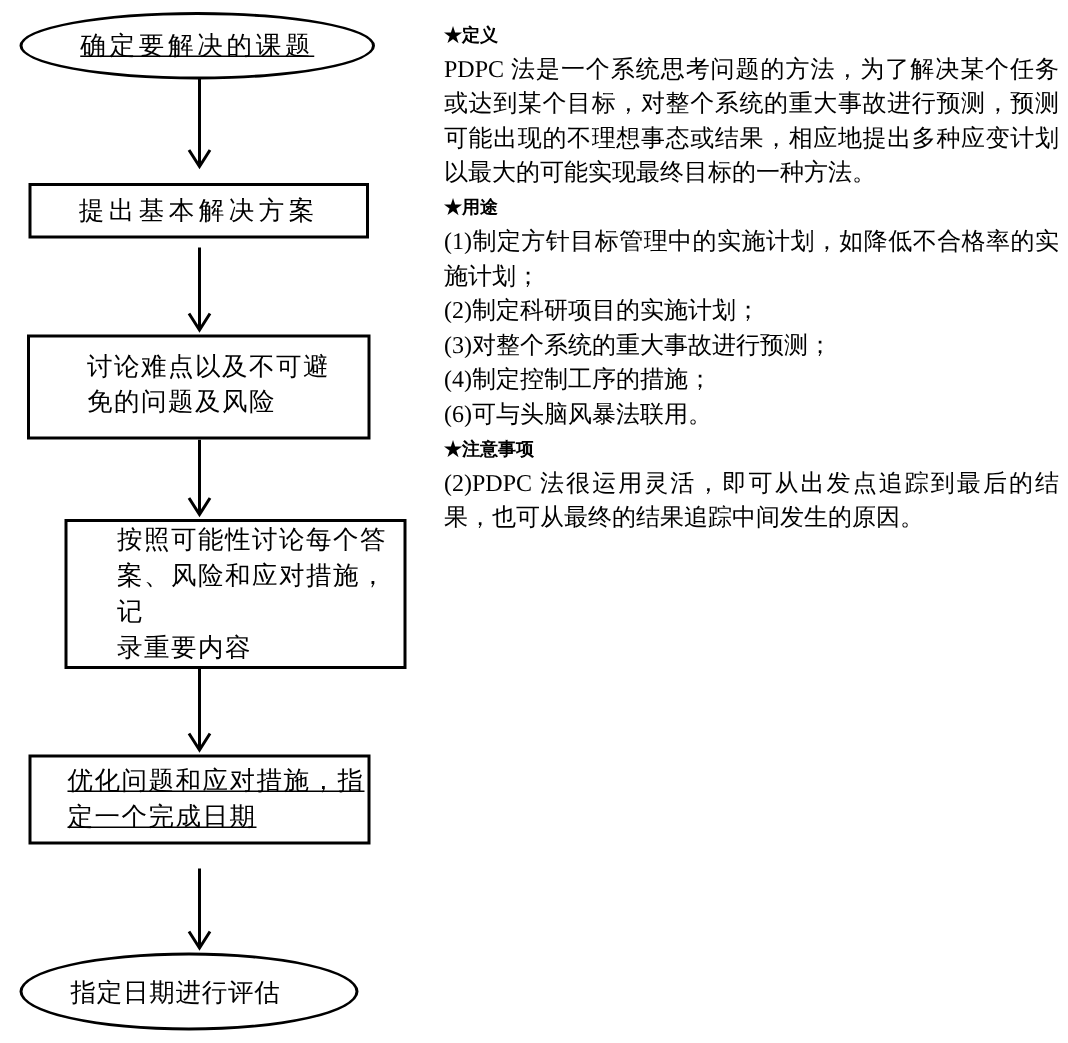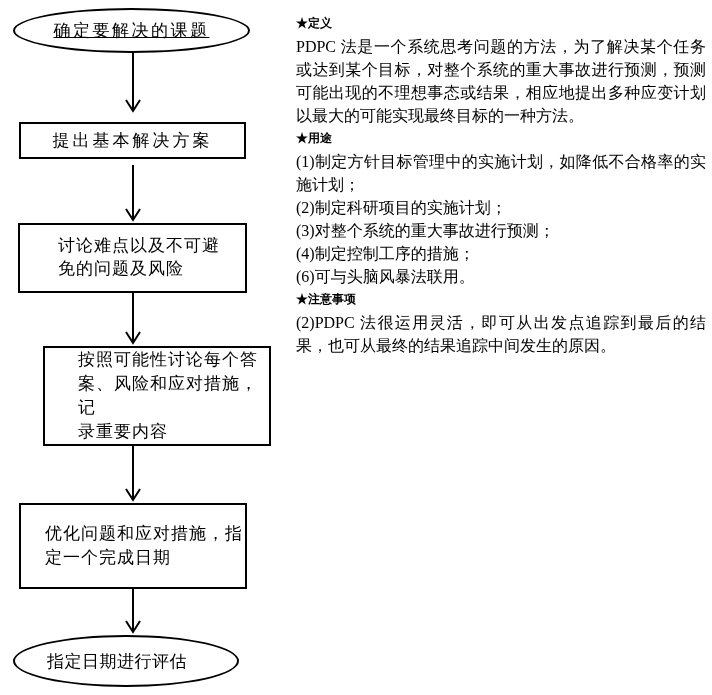--- a/index.html
+++ b/index.html
@@ -28,21 +28,21 @@
     color: #000000;
   }
   .node .nlabel { white-space: pre-line; }
   .ellipse { border-radius: 50%; justify-content: center; }
   .single { justify-content: center; }
 
   .n0 { left: 13px;  top: 8px;   width: 237px; height: 45px; letter-spacing: 2.5px; text-decoration: underline; }
   .n1 { left: 19px;  top: 122px; width: 227px; height: 37px; letter-spacing: 3px; }
   .n2 { left: 18px;  top: 223px; width: 229px; height: 70px;  padding-left: 38px; letter-spacing: 1px; line-height: 23px; font-family: Liberation Mono, monospace; }
   .n3 { left: 19px;  top: 346px; width: 228px; height: 100px; padding-left: 33px; letter-spacing: 1px; line-height: 24px; margin-left: 24px; }
-  .n4 { left: 19px;  top: 503px; width: 228px; height: 86px;  padding-left: 24px; letter-spacing: 1px; line-height: 24px; }
+  .n4 { left: 19px;  top: 503px; width: 228px; height: 60px;  padding-left: 24px; letter-spacing: 1px; line-height: 24px; text-decoration: underline; }
   .n5 { left: 13px;  top: 635px; width: 226px; height: 52px;  padding-right: 18px; letter-spacing: 0.5px; }
 
   
   .panel {
     position: absolute;
     left: 296px;
     top: 12px;
     width: 410px;
     font-size: 16px;
     line-height: 23px;

